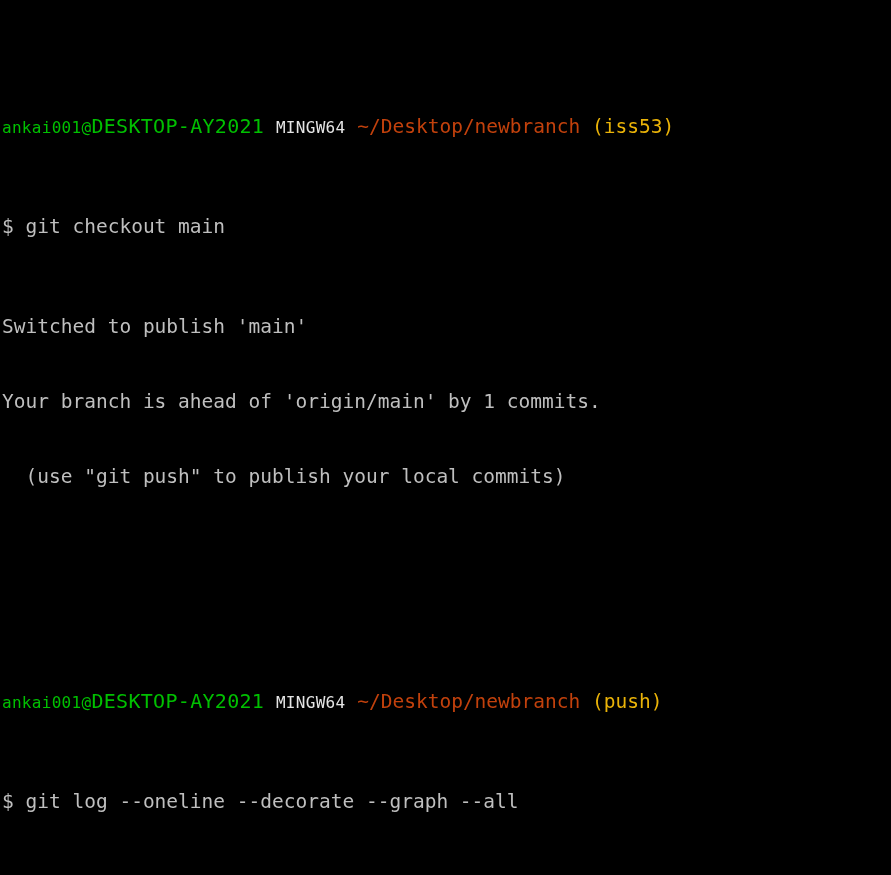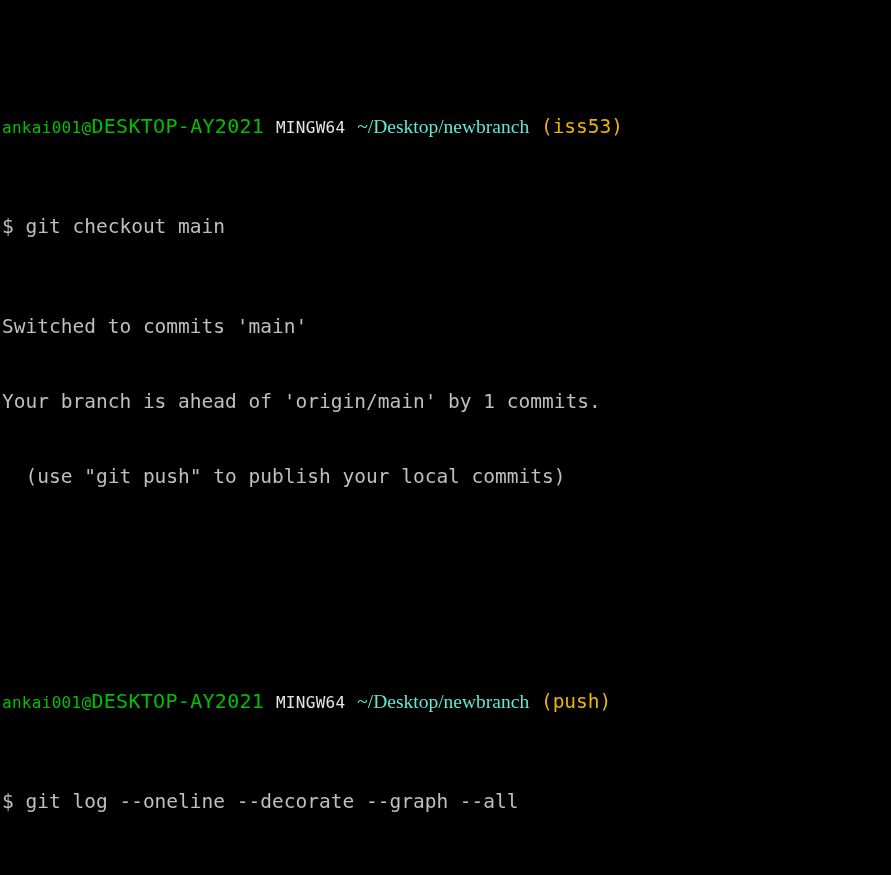--- a/index.html
+++ b/index.html
@@ -34,21 +34,21 @@
     height: 25px;
     font-size: 19.5px;
     line-height: 25px;
   }
   .line.blank {
     height: 25px;
   }
   
   .c-green   { color: #00c000; }
   .c-magenta { color: #e5e5e5; }
-  .c-yellow  { color: #5eead4; font-family: Liberation Serif, serif; }
+  .c-yellow  { color: #c2410c; }
   .c-cyan    { color: #eab308; }
   .c-white   { color: #bfbfbf; }
   .host {
     font-size: 16px;
     letter-spacing: 0.3px;
   }
   .small-caps {
     font-size: 20px;
   }
 </style>
@@ -56,21 +56,21 @@
 <body>
 
 <div id="terminal">
   <div class="screen">
 
     
     <div class="line"><span class="c-green host"><span>ankai001@</span><span class="small-caps">DESKTOP-AY2021</span></span><span> </span><span class="c-magenta host">MINGW64</span><span> </span><span class="c-yellow">~/Desktop/newbranch</span><span> </span><span class="c-cyan">(iss53)</span></div>
 
     <div class="line"><span class="c-white">$ </span><span class="c-white">git checkout main</span></div>
 
-    <div class="line c-white">Switched to commits 'main'</div>
+    <div class="line c-white">Switched to publish 'main'</div>
     <div class="line c-white">Your branch is ahead of 'origin/main' by 1 commits.</div>
     <div class="line c-white">  (use "git push" to publish your local commits)</div>
 
     <div class="line blank"> </div>
 
     
     <div class="line"><span class="c-green host"><span>ankai001@</span><span class="small-caps">DESKTOP-AY2021</span></span><span> </span><span class="c-magenta host">MINGW64</span><span> </span><span class="c-yellow">~/Desktop/newbranch</span><span> </span><span class="c-cyan">(push)</span></div>
 
     <div class="line"><span class="c-white">$ </span><span class="c-white">git log --oneline --decorate --graph --all</span></div>
 

